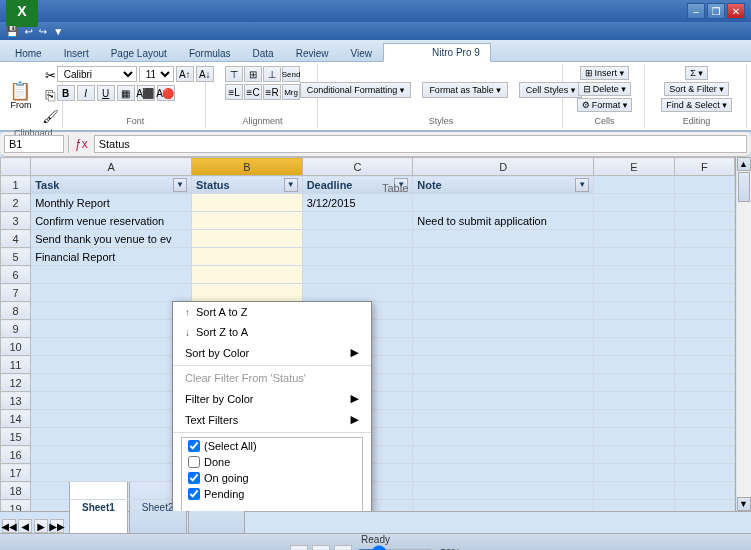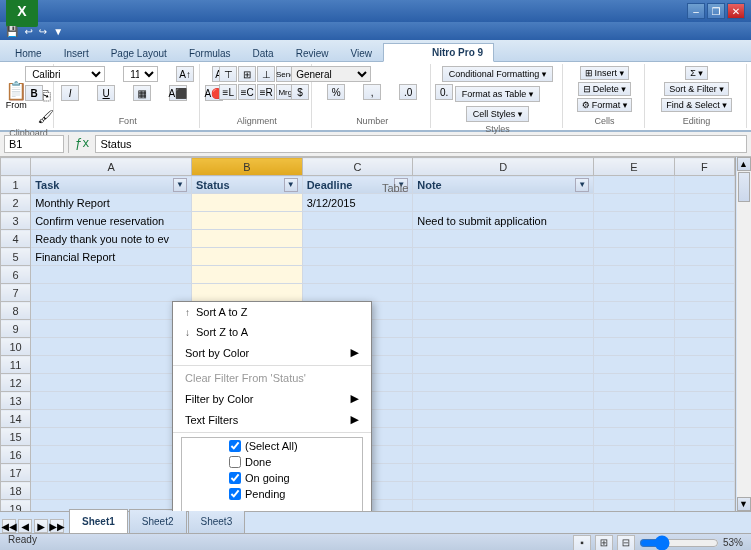--- a/index.html
+++ b/index.html
@@ -58,21 +58,21 @@
       border-bottom: none;
       background: transparent;
       position: relative;
       top: 1px;
     }
     .ribbon-tab.active {
       background: white;
       border-color: #a0b8d0;
       border-bottom: 1px solid white;
       color: #1a3a5c;
-      font-weight: bold;
+      font-weight: normal;
       z-index: 2;
       padding-left: 48px;
     }
 
     
     .ribbon {
       background: white;
       border-bottom: 2px solid #a0b8d0;
       height: 70px;
       display: flex;
@@ -104,21 +104,21 @@
       padding: 2px 4px;
       cursor: pointer;
       border: 1px solid transparent;
       font-size: 9px;
       min-width: 30px;
     }
     .rb-icon { font-size: 18px; line-height: 1; }
     .rb-icon-sm { font-size: 13px; }
 
     
-    .font-row { display: flex; align-items: flex-start; gap: 18px; margin-bottom: 1px; }
+    .font-row { display: flex; align-items: flex-start; gap: 2px; margin-bottom: 1px; }
     .font-select {
       font-size: 10px; padding: 1px 2px;
       border: 1px solid #bbb; background: white;
       height: 16px; width: 80px;
     }
     .font-size-select {
       font-size: 10px; padding: 1px 2px;
       border: 1px solid #bbb; background: white;
       height: 16px; width: 35px;
     }
@@ -132,20 +132,21 @@
 
     
     .formula-bar {
       height: 24px;
       background: #f0f0f0;
       border-bottom: 1px solid #bbb;
       display: flex;
       align-items: center;
       padding: 12px 4px;
       gap: 4px;
+      border-radius: 6px;
     }
     .cell-ref-box {
       width: 60px; height: 18px;
       border: 1px solid #bbb;
       background: white;
       font-size: 11px;
       padding: 1px 4px;
     }
     .formula-divider { width: 1px; height: 18px; background: #bbb; }
     .formula-input {
@@ -231,64 +232,65 @@
     .filter-menu-item.with-arrow { justify-content: space-between; }
     .filter-separator { height: 1px; background: #ddd; margin: 2px 0; }
     .filter-menu-item.disabled { color: #999; cursor: default; }
     .sort-icon { font-size: 10px; color: #555; }
     .checkbox-list {
       border: 1px solid #bbb;
       margin: 4px 8px;
       background: white;
       height: 80px;
       overflow-y: auto;
-      padding-left: 41px;
     }
     .checkbox-item {
       display: flex; align-items: center; gap: 4px;
       padding: 2px 6px;
       cursor: pointer;
     }
     .checkbox-item input[type=checkbox] { width: 12px; height: 12px; }
 
     
     .sheet-tabs-bar {
       height: 22px;
       background: #d4e4f7;
       border-top: 1px solid #aaa;
       display: flex;
       align-items: flex-end;
       padding: 0 2px;
       gap: 1px;
     }
     .sheet-tab {
-      padding: 6px 12px;
+      padding: 20px 12px;
       background: linear-gradient(to bottom, #dce8f8, #c8d8ec);
       border: 1px solid #aaa;
       border-bottom: none;
       cursor: pointer;
       font-size: 10px;
       color: #1a3a5c;
       margin-top: 8px;
     }
     .sheet-tab.active {
       background: white;
       font-weight: bold;
     }
 
     
     .status-bar {
       height: 18px;
       background: linear-gradient(to bottom, #d0dcee, #bccce0);
       border-top: 1px solid #aaa;
       display: flex;
+      align-items: center;
       padding: 0 8px;
       justify-content: space-between;
       font-size: 10px;
       color: #333;
+      flex-direction: column;
     }
 
     
     .scroll-right {
       width: 16px;
       background: #d4e4f7;
       border-left: 1px solid #aaa;
       display: flex;
       flex-direction: column;
       align-items: center;
@@ -396,38 +398,23 @@
       <div class="align-row">
         <div class="small-btn">≡L</div>
         <div class="small-btn">≡C</div>
         <div class="small-btn">≡R</div>
         <div class="small-btn" style="font-size:8px;">Mrg</div>
       </div>
     </div>
     <span class="ribbon-group-label">Alignment</span>
   </div>
 
-  <div class="ribbon-group" style="min-width:90px;">
-    <div class="ribbon-group-content" style="flex-direction:column;align-items:flex-start;">
-      <select style="font-size:10px;height:16px;width:80px;border:1px solid #bbb;">
-        <option>General</option>
-      </select>
-      <div class="font-row">
-        <div class="small-btn">$</div>
-        <div class="small-btn">%</div>
-        <div class="small-btn">,</div>
-        <div class="small-btn">.0</div>
-        <div class="small-btn">0.</div>
-      </div>
-    </div>
-    <span class="ribbon-group-label">Number</span>
-  </div>
 
   <div class="ribbon-group" style="min-width:130px;">
-    <div class="ribbon-group-content" style="flex-direction:column;gap:4px;">
+    <div class="ribbon-group-content" style="flex-direction:row;gap:11px;">
       <div class="style-btn">Conditional Formatting ▾</div>
       <div class="style-btn">Format as Table ▾</div>
       <div class="style-btn">Cell Styles ▾</div>
     </div>
     <span class="ribbon-group-label">Styles</span>
   </div>
 
   <div class="ribbon-group" style="min-width:80px;">
     <div class="ribbon-group-content" style="flex-direction:column;gap:2px;">
       <div class="cell-btn"><span>⊞</span> Insert ▾</div>
@@ -443,21 +430,21 @@
       <div class="cell-btn">Sort &amp; Filter ▾</div>
       <div class="cell-btn">Find &amp; Select ▾</div>
     </div>
     <span class="ribbon-group-label">Editing</span>
   </div>
 </div>
 
 <div class="formula-bar">
   <input class="cell-ref-box" value="B1" style="">
   <div class="formula-divider"></div>
-  <span style="font-size:12px;color:#15803d;margin:0 2px;font-family:Liberation Mono, monospace;">ƒx</span>
+  <span style="font-size:12px;color:#be185d;margin:0 2px;">ƒx</span>
   <input class="formula-input" value="Status" style="">
 </div>
 
 <div class="main-area">
   <div style="flex:1;overflow:auto;position:relative;">
     <table class="sheet-table">
 
       <colgroup>
         <col style="width:28px;">
         <col style="width:160px;">
@@ -525,21 +512,21 @@
           <td class="cell col-a">Confirm venue reservation</td>
           <td class="cell col-b"></td>
           <td class="cell col-c"></td>
           <td class="cell col-d">Need to submit application</td>
           <td class="cell col-e"></td>
           <td class="cell"></td>
         </tr>
 
         <tr>
           <td class="row-header">4</td>
-          <td class="cell col-a">Ready thank you note to ev</td>
+          <td class="cell col-a">Send thank you venue to ev</td>
           <td class="cell col-b"></td>
           <td class="cell col-c"></td>
           <td class="cell col-d"></td>
           <td class="cell col-e"></td>
           <td class="cell"></td>
         </tr>
 
         <tr>
           <td class="row-header">5</td>
           <td class="cell col-a">Financial Report</td>

